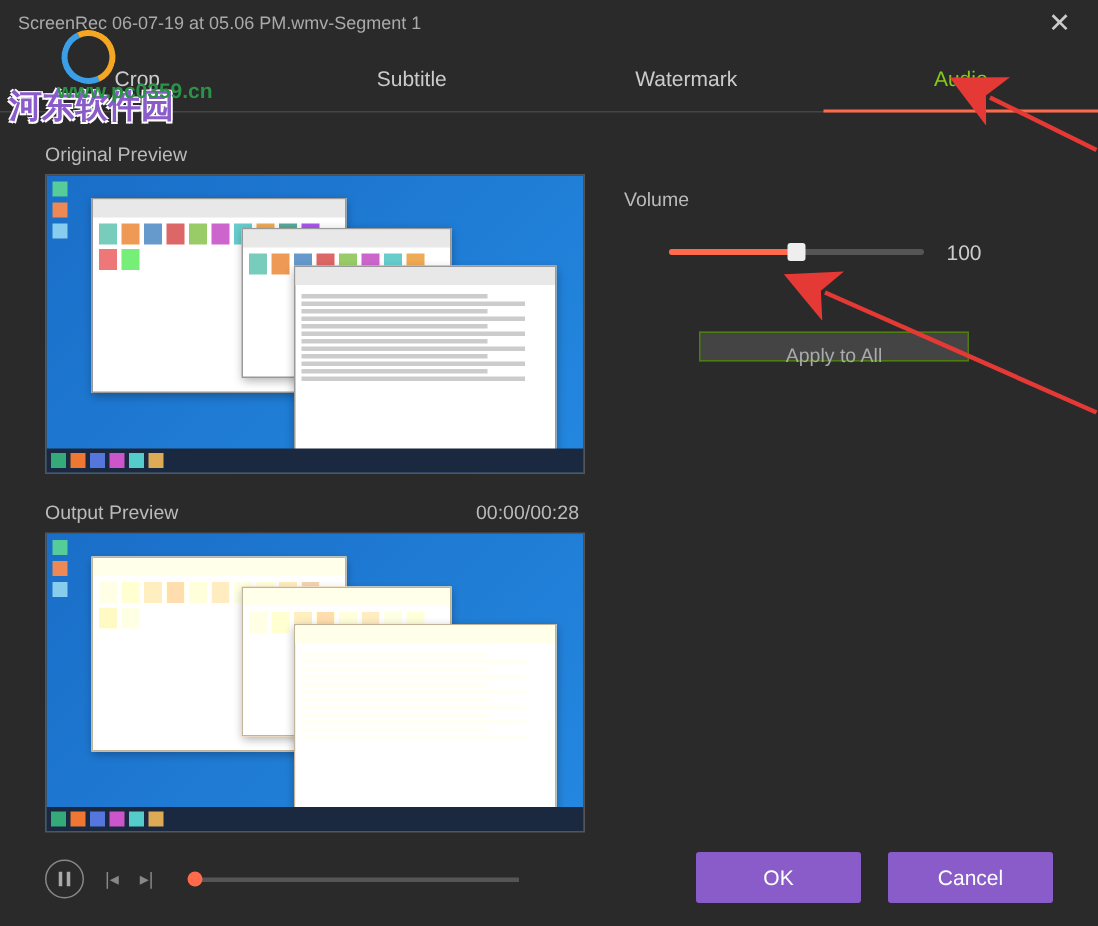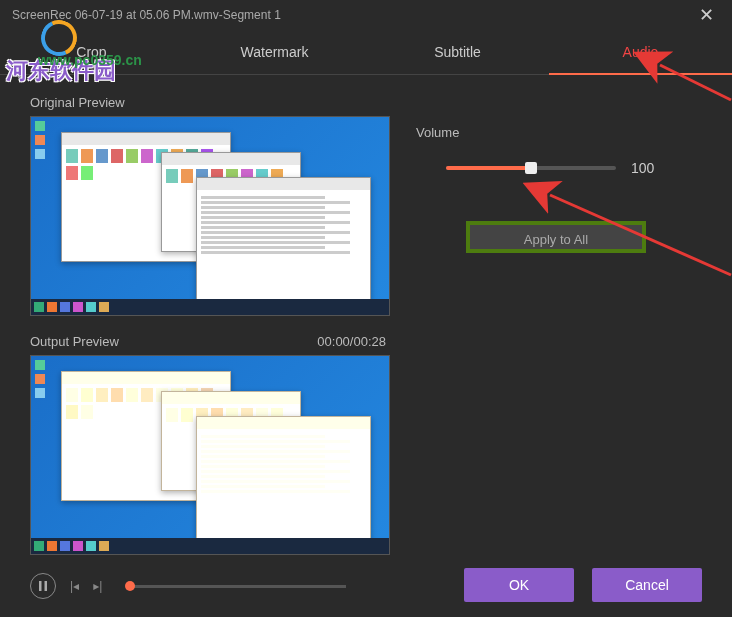--- a/index.html
+++ b/index.html
@@ -36,21 +36,21 @@
 .tab {
   flex: 1;
   text-align: center;
   line-height: 45px;
   font-size: 14px;
   color: #ccc;
   cursor: pointer;
   position: relative;
 }
 .tab.active {
-  color: #ef4444;
+  color: #84cc16;
 }
 .tab.active::after {
   content: "";
   position: absolute;
   bottom: -1px;
   left: 0;
   right: 0;
   height: 2px;
   background: #ff6b4a;
 }
@@ -181,23 +181,23 @@
   height: 12px;
   background: #eee;
   border-radius: 2px;
   transform: translate(-50%,-50%);
 }
 .vval { font-size: 14px; color: #ccc; width: 35px; }
 
 .apply-btn {
   margin: 45px 0 0 50px;
   width: 180px;
-  height: 32px;
+  height: 20px;
   background: #444;
-  border: 4px solid #4d7c0f;
+  border: 1px solid #4d7c0f;
   color: #aaa;
   font-size: 13px;
   text-align: center;
   line-height: 30px;
   cursor: pointer;
 }
 
 .play-controls {
   position: absolute;
   left: 30px;
@@ -309,22 +309,22 @@
 </head>
 <body>
 
 <div class="titlebar">
   <span>ScreenRec 06-07-19 at 05.06 PM.wmv-Segment 1</span>
   <span class="titlebar-close">✕</span>
 </div>
 
 <div class="tabs">
   <div class="tab">Crop</div>
+  <div class="tab">Subtitle</div>
   <div class="tab">Watermark</div>
-  <div class="tab">Subtitle</div>
   <div class="tab active">Audio</div>
 </div>
 
 <div class="main">
   <div class="left-col">
 
     <div class="preview-label">
       <span>Original Preview</span>
     </div>
     <div class="preview-box">

